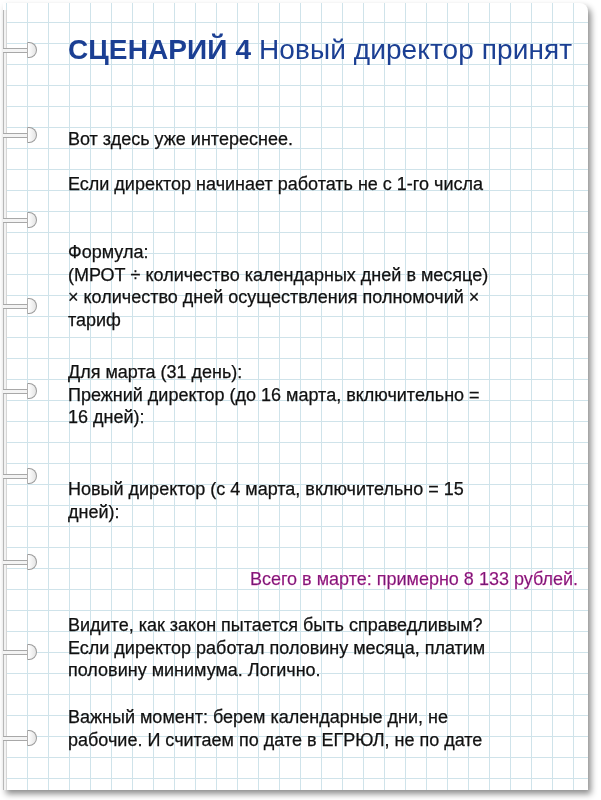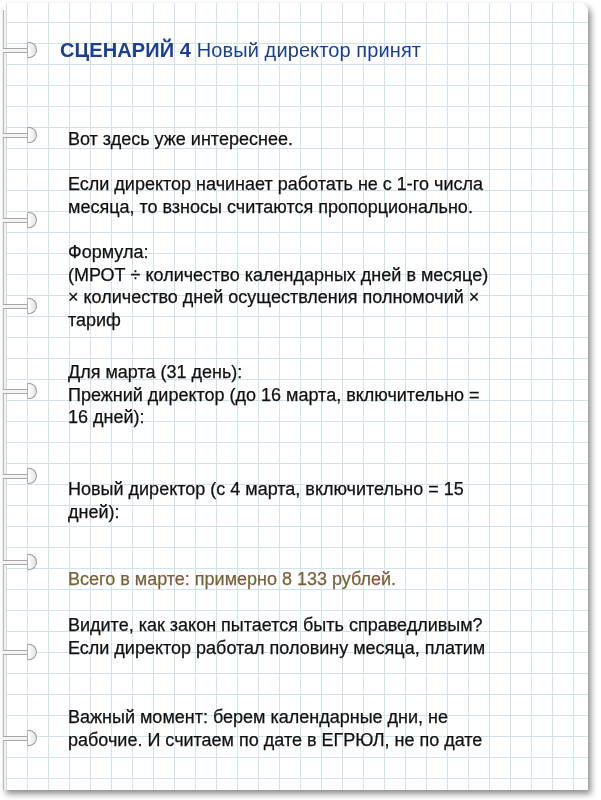--- a/index.html
+++ b/index.html
@@ -64,25 +64,25 @@
       width: 10px;
       height: 16px;
       box-sizing: border-box;
       border: 1px solid #9a9a9a;
       border-left: 1px solid #b0b0b0;
       border-radius: 0 9px 9px 0;
       background: linear-gradient(to right, #ffffff, #e4e4e4);
     }
     .title {
       position: absolute;
-      left: 60px;
+      left: 68px;
       top: 34px;
       width: 520px;
       color: #1b3f93;
-      font-size: 20px;
+      font-size: 28px;
       line-height: 32px;
       letter-spacing: 0.1px;
     }
     .title .strong {
       font-weight: bold;
     }
     .body-text {
       position: absolute;
       left: 68px;
       width: 510px;
@@ -90,21 +90,22 @@
       font-size: 18px;
       line-height: 22.6px;
       font-weight: normal;
       -webkit-text-stroke: 0.25px #111;
     }
     .body-text .ln {
       display: block;
       white-space: nowrap;
     }
     .pink {
-      color: #4d7c0f;
+      color: #701a75;
+      text-align: right;
       -webkit-text-stroke: 0.25px #e0219a;
     }
   </style>
 </head>
 <body>
 
 <div class="paper"></div>
 <div class="rod"></div>
 
 <div class="ring" style="top:42px">
@@ -147,21 +148,20 @@
 <div class="title">
   <span class="strong">СЦЕНАРИЙ 4</span><span> Новый директор принят</span><br>
 </div>
 
 <div class="body-text" style="top:128px">
   <span class="ln">Вот здесь уже интереснее.</span>
 </div>
 
 <div class="body-text" style="top:173px">
   <span class="ln">Если директор начинает работать не с 1-го числа</span>
-  <span class="ln">месяца, то взносы считаются пропорционально.</span>
 </div>
 
 <div class="body-text" style="top:241px">
   <span class="ln">Формула:</span>
   <span class="ln">(МРОТ ÷ количество календарных дней в месяце)</span>
   <span class="ln">× количество дней осуществления полномочий ×</span>
   <span class="ln">тариф</span>
 </div>
 
 <div class="body-text" style="top:361px">
@@ -175,18 +175,19 @@
   <span class="ln">дней):</span>
 </div>
 
 <div class="body-text pink" style="top:568px">
   <span class="ln">Всего в марте: примерно 8 133 рублей.</span>
 </div>
 
 <div class="body-text" style="top:614px">
   <span class="ln">Видите, как закон пытается быть справедливым?</span>
   <span class="ln">Если директор работал половину месяца, платим</span>
+  <span class="ln">половину минимума. Логично.</span>
 </div>
 
 <div class="body-text" style="top:706px">
   <span class="ln">Важный момент: берем календарные дни, не</span>
   <span class="ln">рабочие. И считаем по дате в ЕГРЮЛ, не по дате</span>
 </div>
 
 </body></html>

